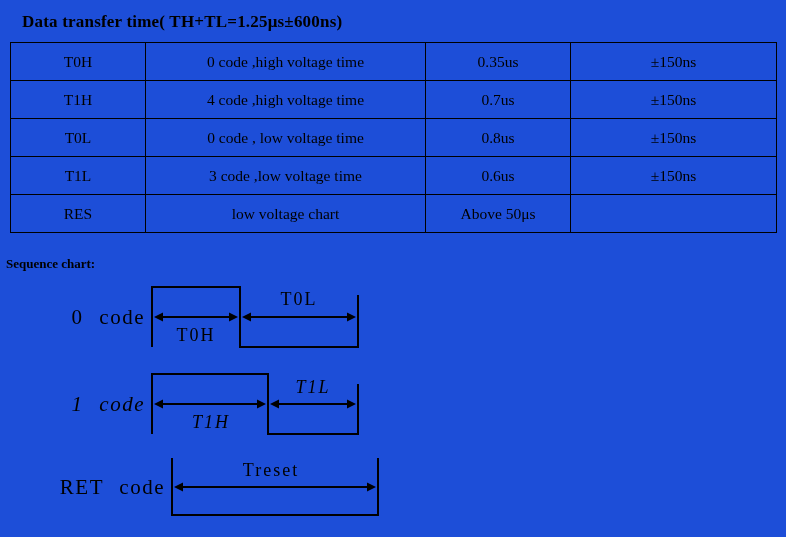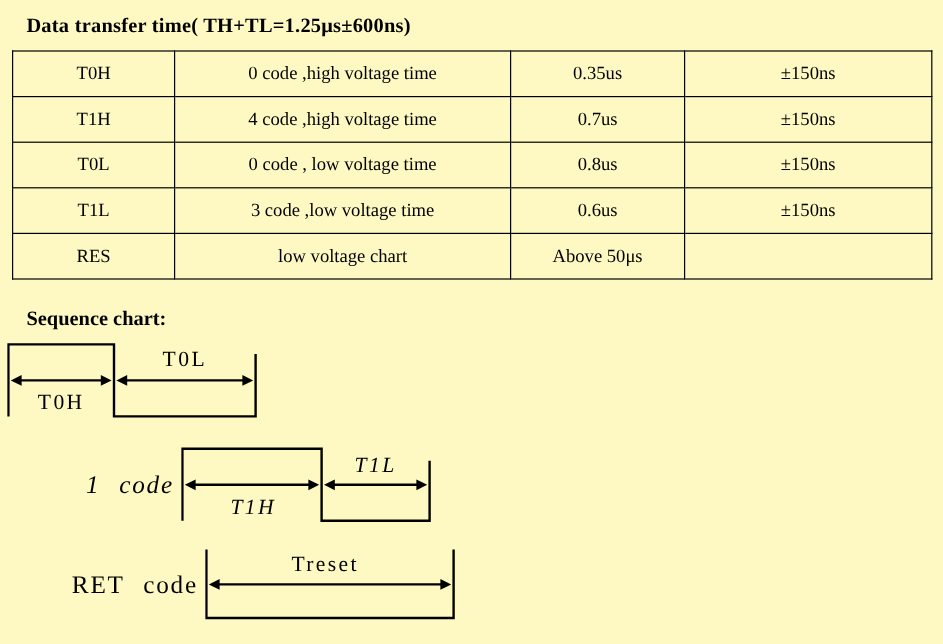--- a/index.html
+++ b/index.html
@@ -5,21 +5,21 @@
   * { margin: 0; padding: 0; box-sizing: border-box; }
   html, body { background: #ffffff; }
   body {
     font-family: "Liberation Serif", "DejaVu Serif", serif;
     color: #000;
   }
   .page {
     position: relative;
     width: 786px;
     height: 537px;
-    background: #fef9c3;
+    background: #1d4ed8;
     overflow: hidden;
   }
   .title {
     position: absolute;
     left: 22px;
     top: 12px;
     font-size: 17px;
     font-weight: bold;
     letter-spacing: 0.2px;
   }
@@ -40,23 +40,23 @@
     padding: 0 4px;
     overflow: hidden;
     white-space: nowrap;
   }
   col.col-symbol { width: 135px; }
   col.col-desc   { width: 280px; }
   col.col-val    { width: 145px; }
   col.col-tol    { width: 206px; }
   .subheading {
     position: absolute;
-    left: 22px;
+    left: 6px;
     top: 256px;
-    font-size: 17px;
+    font-size: 13px;
     font-weight: bold;
   }
   .wave-row {
     position: absolute;
     left: 0;
     display: flex;
     align-items: center;
   }
   #wave-0   { top: 284px; }
   #wave-1   { top: 371px; font-style: italic; }
@@ -123,20 +123,21 @@
         <td>low voltage chart</td>
         <td>Above 50μs</td>
         <td></td>
       </tr>
     </tbody>
   </table>
 
   <div class="subheading">Sequence chart:</div>
 
   <div class="wave-row" id="wave-0">
+    <div class="wave-label">0 code</div>
     <svg class="wave-svg" width="212" height="66" viewBox="0 0 212 66">
       <polyline points="1,63 1,3 89,3 89,63 207,63 207,11" fill="none" stroke-width="2"></polyline>
       <g>
         <line x1="10" y1="33" x2="80" y2="33" stroke-width="2"></line>
         <polygon points="3,33 12,28.5 12,37.5"></polygon>
         <polygon points="87,33 78,28.5 78,37.5"></polygon>
       </g>
       <text x="45" y="57" text-anchor="middle">T0H</text>
       <g>
         <line x1="98" y1="33" x2="198" y2="33" stroke-width="2"></line>

